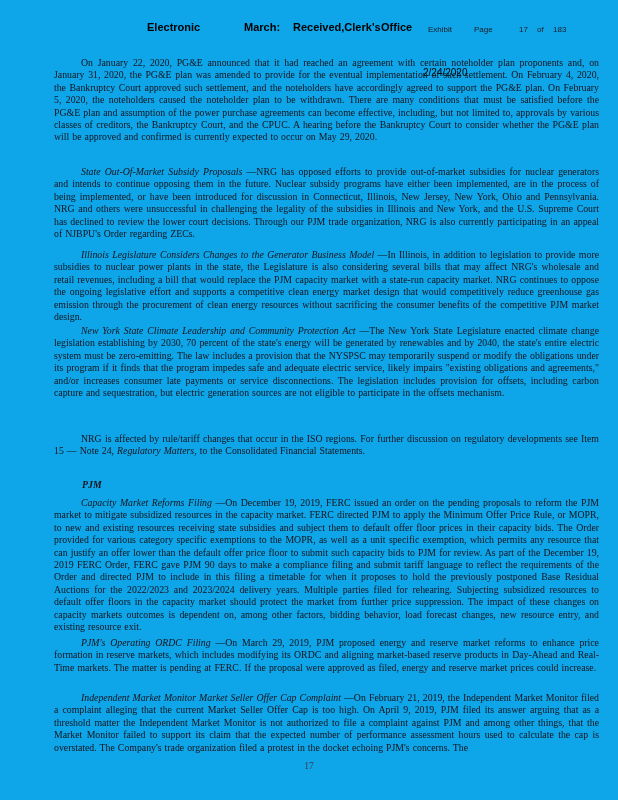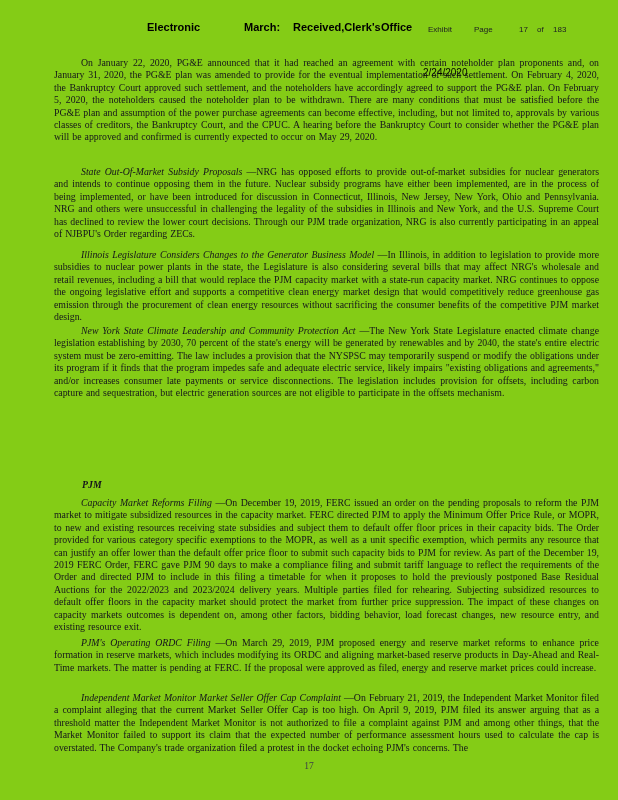--- a/index.html
+++ b/index.html
@@ -1,20 +1,20 @@
 <!DOCTYPE html>
 <html><head>
 <meta charset="utf-8">
 <style>
   html, body { margin: 0; padding: 0; background: #ffffff; }
   .page {
     position: relative;
     width: 618px;
     height: 800px;
-    background: #84cc16;
+    background: #0ea5e9;
     overflow: hidden;
     font-family: "Liberation Serif", serif;
     color: #14141c;
   }
   
   .header { position: absolute; top: 0; left: 0; width: 618px; height: 40px; }
   .hw {
     position: absolute;
     top: 21px;
     font-family: "Liberation Sans", sans-serif;
@@ -96,20 +96,21 @@
   <p class="blk para" style="top:41px">On January 22, 2020, PG&amp;E announced that it had reached an agreement with certain noteholder plan proponents and, on January 31, 2020, the PG&amp;E plan was amended to provide for the eventual implementation of such settlement. On February 4, 2020, the Bankruptcy Court approved such settlement, and the noteholders have accordingly agreed to support the PG&amp;E plan. On February 5, 2020, the noteholders caused the noteholder plan to be withdrawn. There are many conditions that must be satisfied before the PG&amp;E plan and assumption of the power purchase agreements can become effective, including, but not limited to, approvals by various classes of creditors, the Bankruptcy Court, and the CPUC. A hearing before the Bankruptcy Court to consider whether the PG&amp;E plan will be approved and confirmed is currently expected to occur on May 29, 2020.</p>
 
 
   <p class="blk para" style="top:150px"><i class="lead">State Out-Of-Market Subsidy Proposals</i><span> —NRG has opposed efforts to provide out-of-market subsidies for nuclear generators and intends to continue opposing them in the future. Nuclear subsidy programs have either been implemented, are in the process of being implemented, or have been introduced for discussion in Connecticut, Illinois, New Jersey, New York, Ohio and Pennsylvania. NRG and others were unsuccessful in challenging the legality of the subsidies in Illinois and New York, and the U.S. Supreme Court has declined to review the lower court decisions. Through our PJM trade organization, NRG is also currently participating in an appeal of NJBPU's Order regarding ZECs.</span></p>
 
   <p class="blk para" style="top:233px"><i class="lead">Illinois Legislature Considers Changes to the Generator Business Model</i><span> —In Illinois, in addition to legislation to provide more subsidies to nuclear power plants in the state, the Legislature is also considering several bills that may affect NRG's wholesale and retail revenues, including a bill that would replace the PJM capacity market with a state-run capacity market. NRG continues to oppose the ongoing legislative effort and supports a competitive clean energy market design that would competitively reduce greenhouse gas emission through the procurement of clean energy resources without sacrificing the consumer benefits of the competitive PJM market design.</span></p>
 
   <p class="blk para" style="top:309px"><i class="lead">New York State Climate Leadership and Community Protection Act</i><span> —The New York State Legislature enacted climate change legislation establishing by 2030, 70 percent of the state's energy will be generated by renewables and by 2040, the state's entire electric system must be zero-emitting. The law includes a provision that the NYSPSC may temporarily suspend or modify the obligations under its program if it finds that the program impedes safe and adequate electric service, likely impairs "existing obligations and agreements," and/or increases consumer late payments or service disconnections. The legislation includes provision for offsets, including carbon capture and sequestration, but electric generation sources are not eligible to participate in the offsets mechanism.</span></p>
 
 
+  <p class="blk para" style="top:417px"><span>NRG is affected by rule/tariff changes that occur in the ISO regions. For further discussion on regulatory developments see Item 15 — Note 24, </span><i class="inline-italic">Regulatory Matters</i><span>, to the Consolidated Financial Statements.</span></p>
 
 
   <h3 class="blk heading" style="top:463px">PJM</h3>
 
   <p class="blk para" style="top:481px"><i class="lead">Capacity Market Reforms Filing</i><span> —On December 19, 2019, FERC issued an order on the pending proposals to reform the PJM market to mitigate subsidized resources in the capacity market. FERC directed PJM to apply the Minimum Offer Price Rule, or MOPR, to new and existing resources receiving state subsidies and subject them to default offer floor prices in their capacity bids. The Order provided for various category specific exemptions to the MOPR, as well as a unit specific exemption, which permits any resource that can justify an offer lower than the default offer price floor to submit such capacity bids to PJM for review. As part of the December 19, 2019 FERC Order, FERC gave PJM 90 days to make a compliance filing and submit tariff language to reflect the requirements of the Order and directed PJM to include in this filing a timetable for when it proposes to hold the previously postponed Base Residual Auctions for the 2022/2023 and 2023/2024 delivery years. Multiple parties filed for rehearing. Subjecting subsidized resources to default offer floors in the capacity market should protect the market from further price suppression. The impact of these changes on capacity markets outcomes is dependent on, among other factors, bidding behavior, load forecast changes, new resource entry, and existing resource exit.</span></p>
 
   <p class="blk para" style="top:621px"><i class="lead">PJM's Operating ORDC Filing</i><span> —On March 29, 2019, PJM proposed energy and reserve market reforms to enhance price formation in reserve markets, which includes modifying its ORDC and aligning market-based reserve products in Day-Ahead and Real-Time markets. The matter is pending at FERC. If the proposal were approved as filed, energy and reserve market prices could increase.</span></p>
 
   <p class="blk para" style="top:676px"><i class="lead">Independent Market Monitor Market Seller Offer Cap Complaint</i><span> —On February 21, 2019, the Independent Market Monitor filed a complaint alleging that the current Market Seller Offer Cap is too high. On April 9, 2019, PJM filed its answer arguing that as a threshold matter the Independent Market Monitor is not authorized to file a complaint against PJM and among other things, that the Market Monitor failed to support its claim that the expected number of performance assessment hours used to calculate the cap is overstated. The Company's trade organization filed a protest in the docket echoing PJM's concerns. The</span></p>
 

